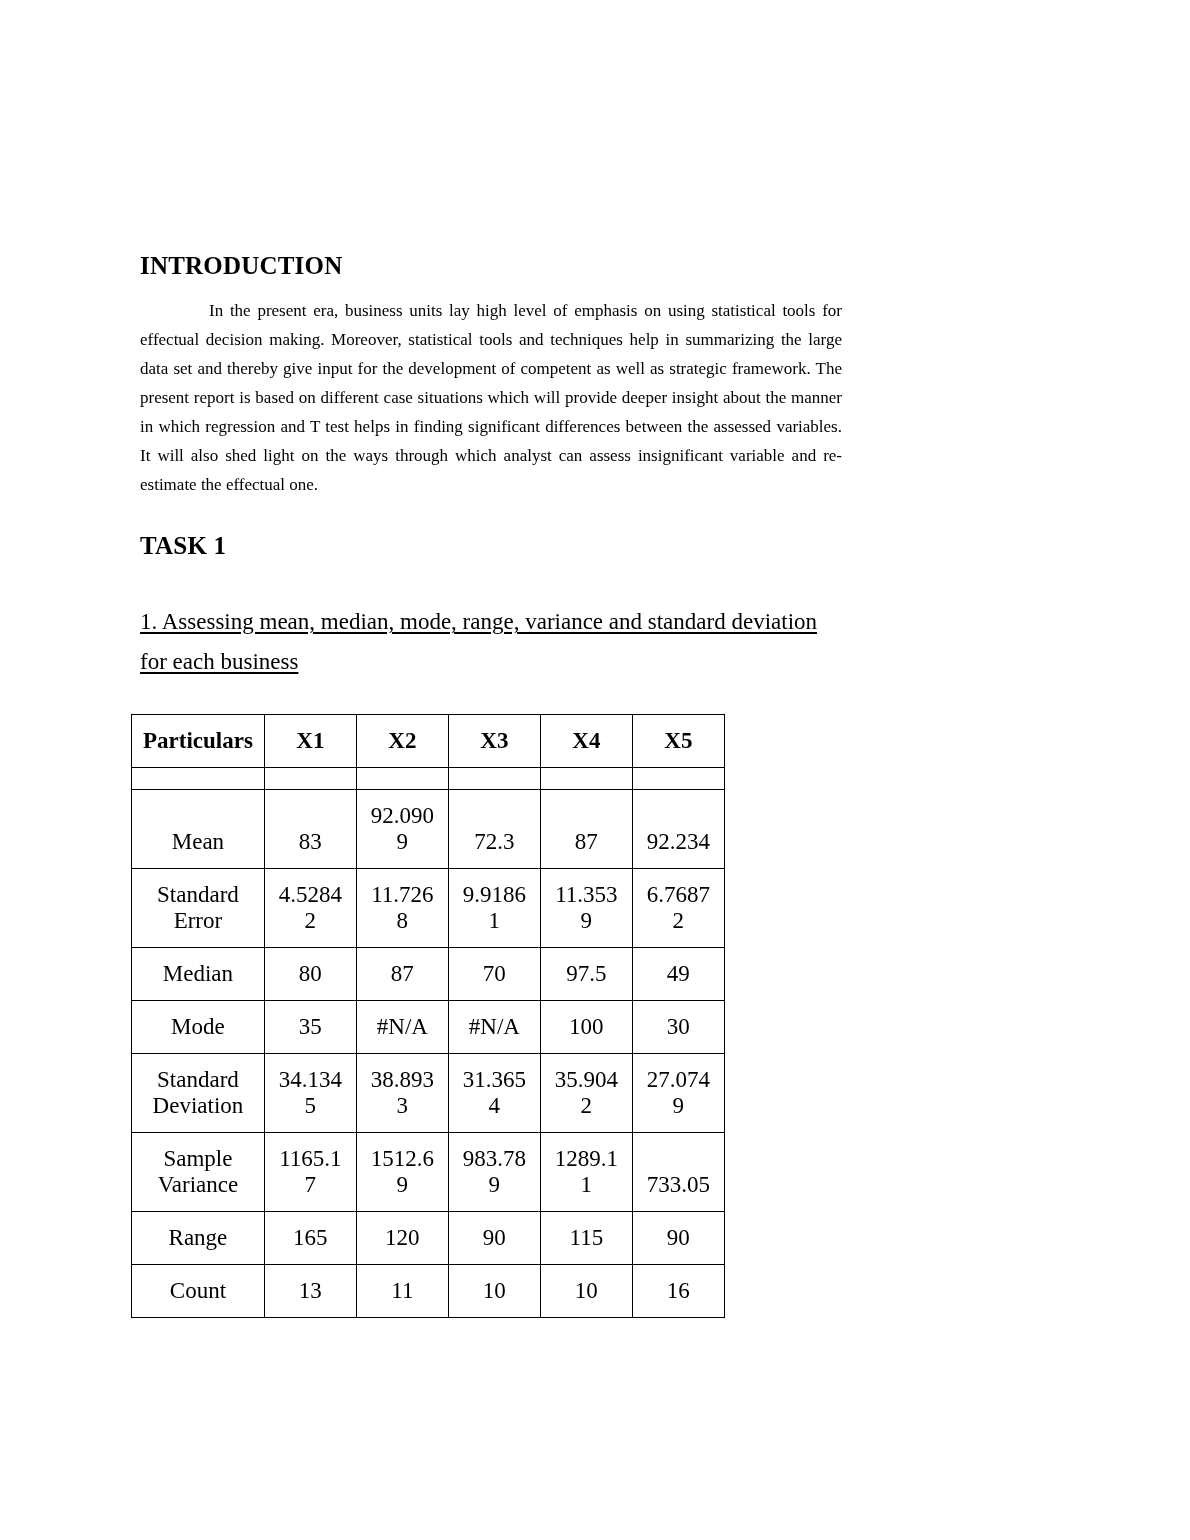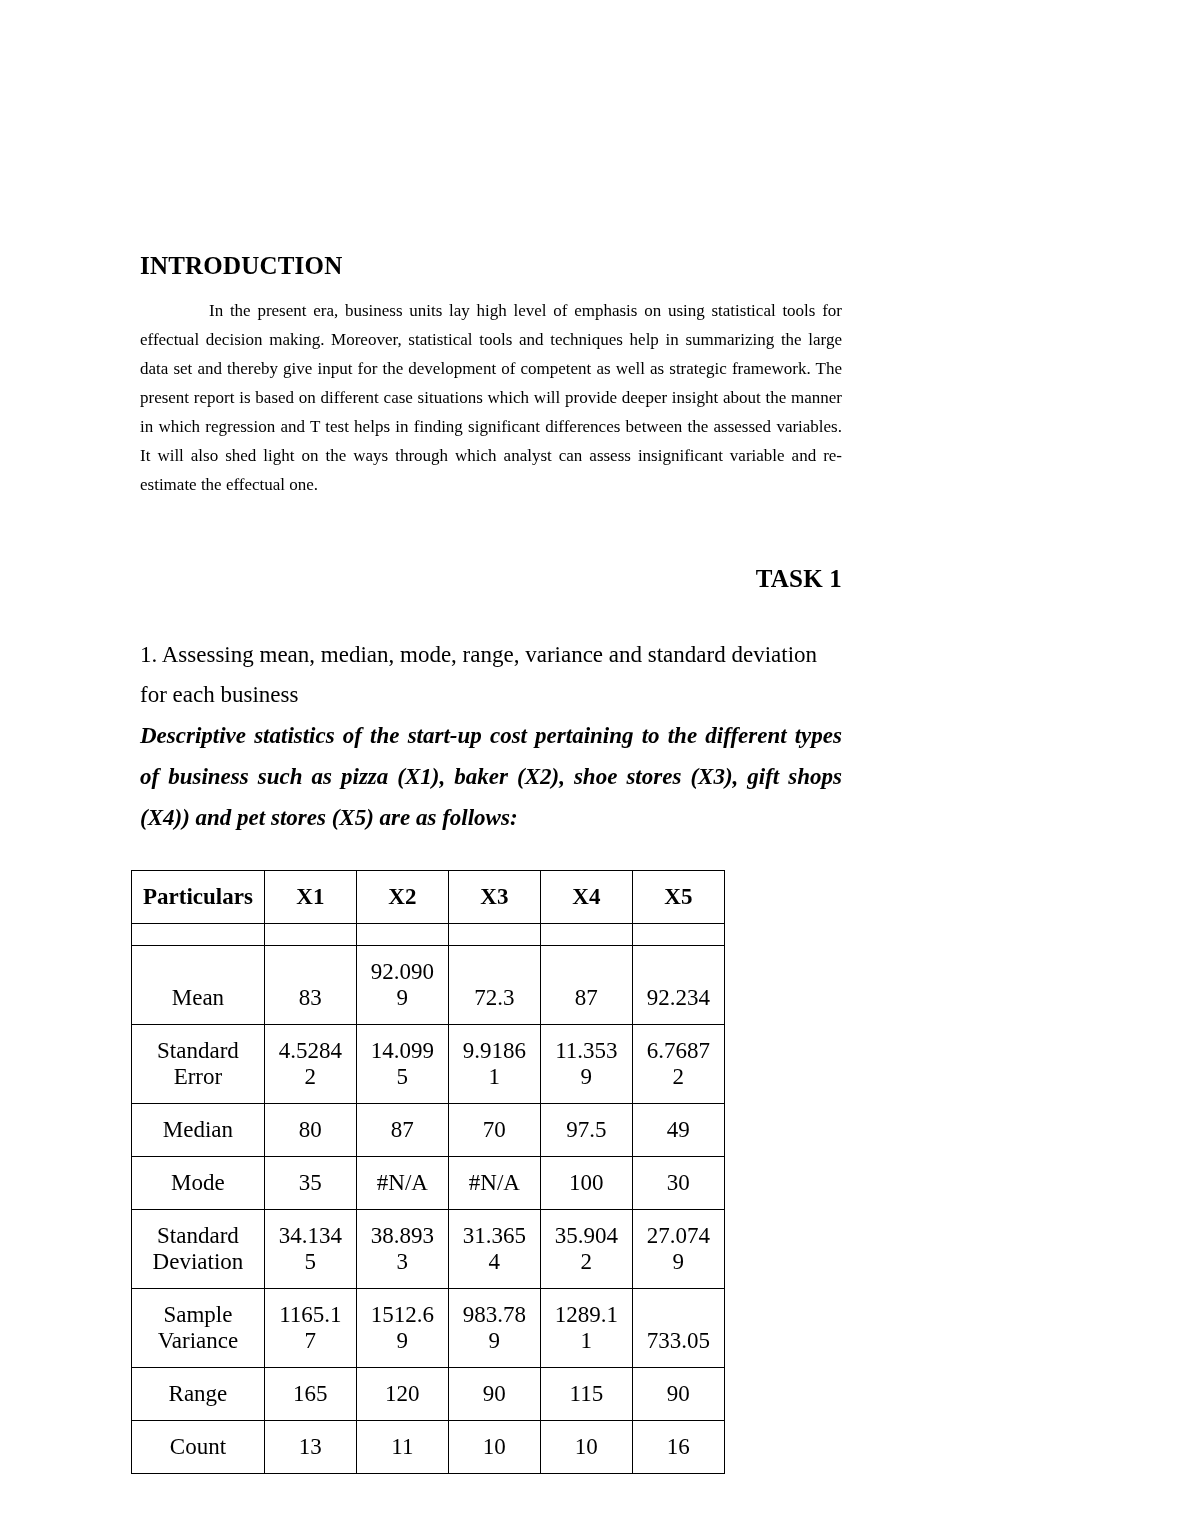--- a/index.html
+++ b/index.html
@@ -24,34 +24,34 @@
     margin: 0 140px;
     padding-top: 252px;
   }
   .intro-heading, .task-heading {
     font-size: 25px;
     font-weight: bold;
     margin: 0;
     letter-spacing: 0.2px;
   }
   .task-heading {
-    margin-top: 66px;
-    text-align: right;
+    margin-top: 33px;
   }
   .body-paragraph {
     font-size: 17px;
     line-height: 29px;
     text-align: justify;
     text-indent: 69px;
     margin: 16px 0 0 0;
   }
   .section-heading {
     font-size: 23px;
     line-height: 40px;
     margin: 42px 0 0 0;
+    text-decoration: underline;
     text-underline-offset: 3px;
   }
   .section-subheading {
     font-size: 23px;
     line-height: 41px;
     font-weight: bold;
     font-style: italic;
     text-align: justify;
     margin: 0;
   }
@@ -93,21 +93,20 @@
   <div class="content">
 
     <h1 class="intro-heading">INTRODUCTION</h1>
 
     <p class="body-paragraph">In the present era, business units lay high level of emphasis on using statistical tools for effectual decision making. Moreover, statistical tools and techniques help in summarizing the large data set and thereby give input for the development of competent as well as strategic framework. The present report is based on different case situations which will provide deeper insight about the manner in which regression and T test helps in finding significant differences between the assessed variables. It will also shed light on the ways through which analyst can assess insignificant variable and re-estimate the effectual one.</p>
 
     <h1 class="task-heading">TASK 1</h1>
 
     <p class="section-heading">1. Assessing mean, median, mode, range, variance and standard deviation for each business</p>
 
-    <p class="section-subheading">Descriptive statistics of the start-up cost pertaining to the different types of business such as pizza (X1), baker (X2), shoe stores (X3), gift shops (X4)) and pet stores (X5) are as follows:</p>
 
     <table class="stats">
       <colgroup>
         <col class="c-label">
         <col class="c-num">
           <col class="c-num">
           <col class="c-num">
           <col class="c-num">
           <col class="c-num">
       </colgroup>
@@ -134,21 +133,21 @@
             <td class="label-cell">Mean</td>
             <td class="num-cell">83</td>
             <td class="num-cell">92.0909</td>
             <td class="num-cell">72.3</td>
             <td class="num-cell">87</td>
             <td class="num-cell">92.234</td>
           </tr>
           <tr>
             <td class="label-cell">Standard Error</td>
             <td class="num-cell">4.52842</td>
-            <td class="num-cell">14.0995</td>
+            <td class="num-cell">11.7268</td>
             <td class="num-cell">9.91861</td>
             <td class="num-cell">11.3539</td>
             <td class="num-cell">6.76872</td>
           </tr>
           <tr>
             <td class="label-cell">Median</td>
             <td class="num-cell">80</td>
             <td class="num-cell">87</td>
             <td class="num-cell">70</td>
             <td class="num-cell">97.5</td>

